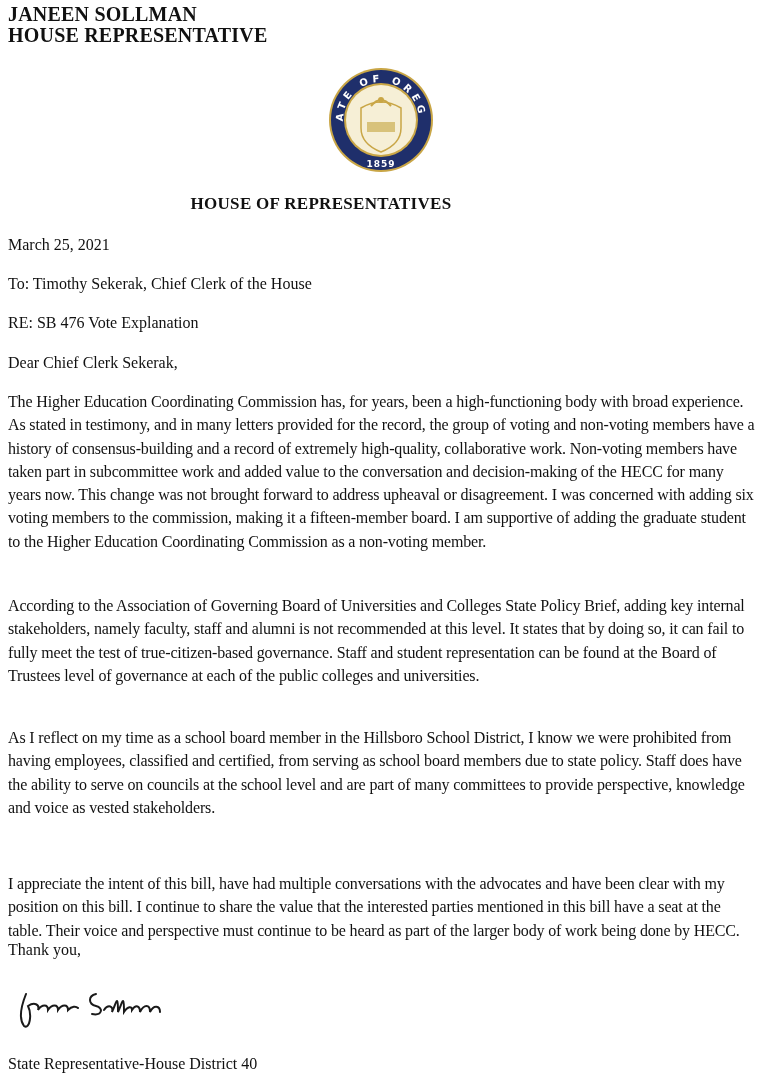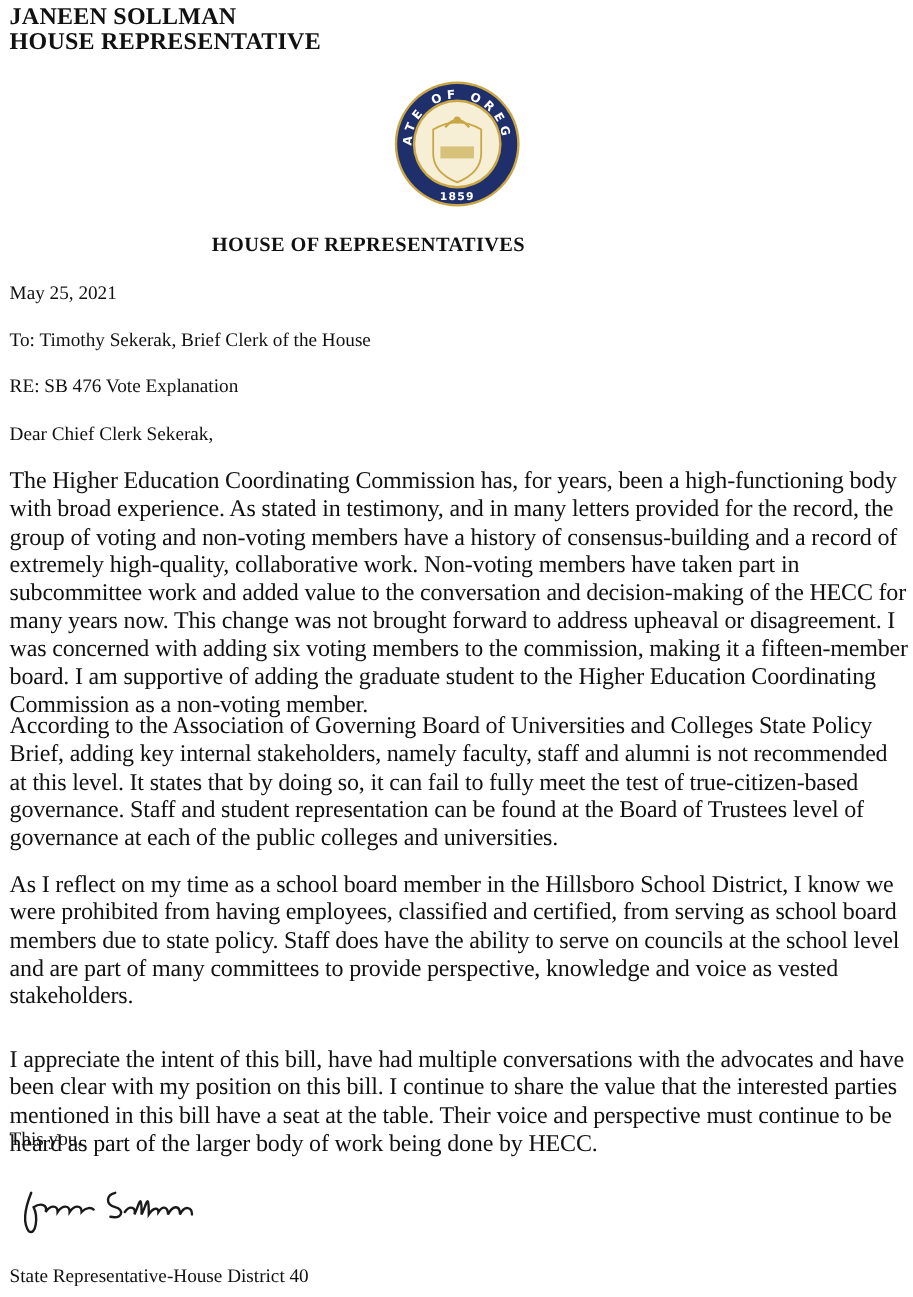--- a/index.html
+++ b/index.html
@@ -6,26 +6,26 @@
   body {
     width: 761px; height: 1081px; position: relative; overflow: hidden;
     font-family: "Liberation Serif", "DejaVu Serif", serif;
     color: #111111;
   }
   .hdr { position: absolute; left: 8px; top: 4px; font-size: 20px; line-height: 21px; }
   .hdr .b { font-weight: bold; letter-spacing: 0.2px; }
   .seal { position: absolute; left: 327px; top: 66px; width: 108px; height: 108px; }
   .title {
     position: absolute; left: 0; width: 614px; top: 194px;
-    text-align: center; font-weight: bold; font-size: 17px; letter-spacing: 0.3px;
+    text-align: center; font-weight: bold; font-size: 17px; letter-spacing: 0.3px; padding-left: 14px;
   }
   .line { position: absolute; left: 8px; font-size: 16px; line-height: 20px; }
   .para {
     position: absolute; left: 8px; width: 750px;
-    font-size: 20px; line-height: 23.3px; letter-spacing: -0.15px;
+    font-size: 16px; line-height: 23.3px; letter-spacing: -0.15px;
   }
   .sig { position: absolute; left: 12px; top: 984px; width: 160px; height: 48px; }
 </style>
 </head>
 <body>
 
 <div class="hdr">
   <div class="b">JANEEN SOLLMAN</div>
   <div class="b">HOUSE REPRESENTATIVE</div>
 </div>
@@ -44,30 +44,30 @@
   </text>
   <text x="54" y="101" font-family="DejaVu Sans, sans-serif" font-size="9" font-weight="bold" fill="#ffffff" text-anchor="middle" letter-spacing="1">1859</text>
   <path d="M 34 42 Q 54 30 74 42 L 74 62 Q 74 78 54 86 Q 34 78 34 62 Z" fill="none" stroke="#c9a646" stroke-width="1.5"></path>
   <rect x="40" y="56" width="28" height="10" fill="#d8c27a"></rect>
   <path d="M 44 40 Q 54 28 64 40" fill="none" stroke="#c9a646" stroke-width="2"></path>
   <circle cx="54" cy="34" r="3" fill="#c9a646"></circle>
 </svg>
 
 <div class="title">HOUSE OF REPRESENTATIVES</div>
 
-<div class="line" style="top:235px">May 25, 2021</div>
-<div class="line" style="top:274px">To: Timothy Sekerak, Brief Clerk of the House</div>
+<div class="line" style="top:235px">March 25, 2021</div>
+<div class="line" style="top:274px">To: Timothy Sekerak, Chief Clerk of the House</div>
 <div class="line" style="top:313px">RE: SB 476 Vote Explanation</div>
 <div class="line" style="top:353px">Dear Chief Clerk Sekerak,</div>
 
 <div class="para" style="top:390px">The Higher Education Coordinating Commission has, for years, been a high-functioning body with broad experience. As stated in testimony, and in many letters provided for the record, the group of voting and non-voting members have a history of consensus-building and a record of extremely high-quality, collaborative work. Non-voting members have taken part in subcommittee work and added value to the conversation and decision-making of the HECC for many years now. This change was not brought forward to address upheaval or disagreement. I was concerned with adding six voting members to the commission, making it a fifteen-member board. I am supportive of adding the graduate student to the Higher Education Coordinating Commission as a non-voting member.</div>
 <div class="para" style="top:594px">According to the Association of Governing Board of Universities and Colleges State Policy Brief, adding key internal stakeholders, namely faculty, staff and alumni is not recommended at this level. It states that by doing so, it can fail to fully meet the test of true-citizen-based governance. Staff and student representation can be found at the Board of Trustees level of governance at each of the public colleges and universities.</div>
 <div class="para" style="top:726px">As I reflect on my time as a school board member in the Hillsboro School District, I know we were prohibited from having employees, classified and certified, from serving as school board members due to state policy. Staff does have the ability to serve on councils at the school level and are part of many committees to provide perspective, knowledge and voice as vested stakeholders.</div>
 <div class="para" style="top:872px">I appreciate the intent of this bill, have had multiple conversations with the advocates and have been clear with my position on this bill. I continue to share the value that the interested parties mentioned in this bill have a seat at the table. Their voice and perspective must continue to be heard as part of the larger body of work being done by HECC.</div>
 
-<div class="line" style="top:940px">This you,</div>
+<div class="line" style="top:940px">Thank you,</div>
 
 <svg class="sig" viewBox="0 0 160 48">
   <path d="M 14 10 C 10 20 6 34 12 42 C 18 46 20 30 16 22 C 22 18 28 20 26 26 C 30 20 36 20 36 26 C 40 20 46 20 46 26 C 50 20 56 20 56 26 C 60 22 64 22 66 24" fill="none" stroke="#1a1a1a" stroke-width="2" stroke-linecap="round"></path>
   <path d="M 84 10 C 76 12 76 20 84 22 C 92 24 90 32 80 30 M 92 26 C 96 20 102 22 100 28 C 104 20 106 8 106 28 C 110 20 112 8 112 28 C 116 22 120 22 120 26 C 124 20 128 22 128 28 C 132 20 138 20 138 28 C 142 20 148 22 148 28" fill="none" stroke="#1a1a1a" stroke-width="2" stroke-linecap="round"></path>
 </svg>
 
 <div class="line" style="top:1054px">State Representative-House District 40</div>
 
 </body></html>

